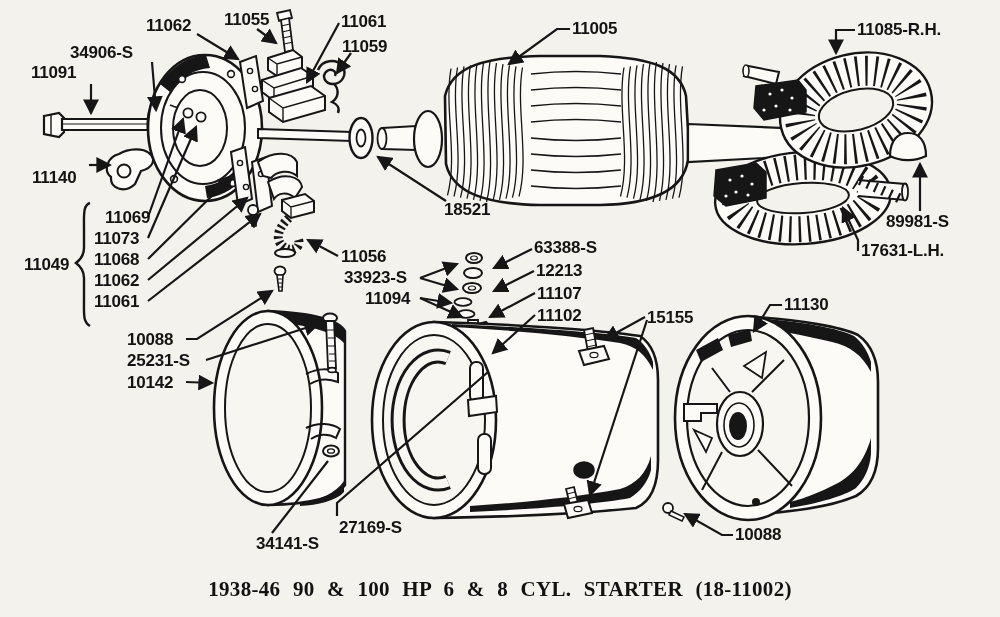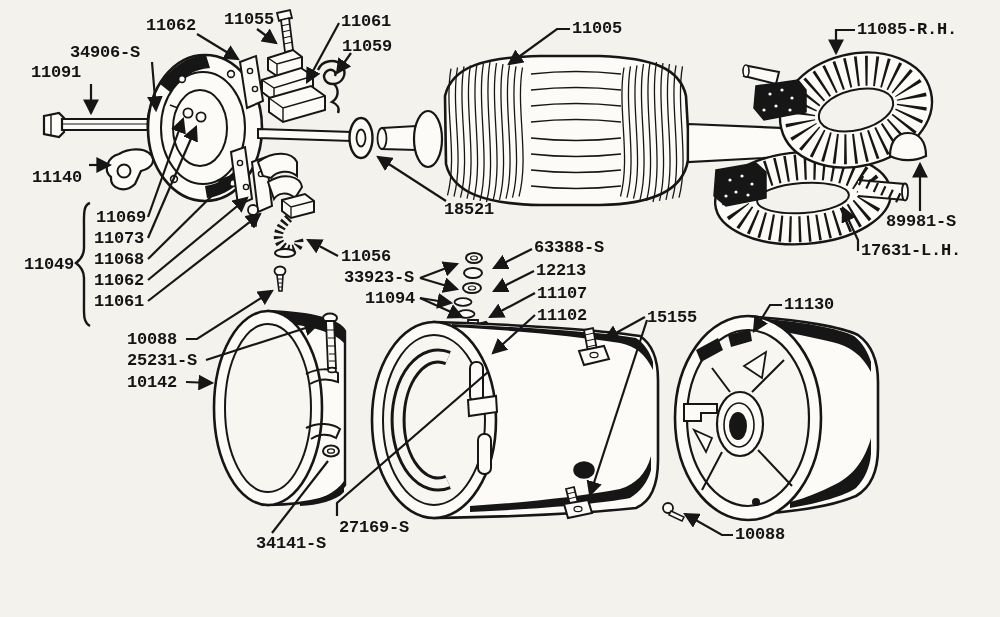--- a/index.html
+++ b/index.html
@@ -4,21 +4,21 @@
 <style>
   html,body{margin:0;padding:0;}
   .stage{
     position:relative; width:1000px; height:617px;
     background:#f3f2ed; overflow:hidden;
     font-family:"Liberation Sans", sans-serif;
   }
   .stage svg{position:absolute; left:0; top:0;}
   .lbl{
     position:absolute; font-weight:700; font-size:17px; line-height:17px;
-    color:#141414; letter-spacing:-0.2px; white-space:nowrap;font-family:Liberation Mono, monospace;
+    color:#141414; letter-spacing:-0.2px; white-space:nowrap;
   }
   .caption{
     position:absolute; left:0; right:0; top:577px; text-align:center;
     font-family:"Liberation Serif", serif; font-weight:700; font-size:21px;
     color:#121212; letter-spacing:0.3px; word-spacing:7px; white-space:nowrap;
   }
   path,ellipse,rect,circle,line,polyline{vector-effect:non-scaling-stroke;}
 </style>
 </head>
 <body>
@@ -297,35 +297,36 @@
 <div class="lbl" style="left:224px;top:11px">11055</div>
 <div class="lbl" style="left:341px;top:13px">11061</div>
 <div class="lbl" style="left:342px;top:38px">11059</div>
 <div class="lbl" style="left:572px;top:20px">11005</div>
 <div class="lbl" style="left:857px;top:21px">11085-R.H.</div>
 <div class="lbl" style="left:32px;top:169px">11140</div>
 <div class="lbl" style="left:444px;top:201px">18521</div>
 <div class="lbl" style="left:886px;top:213px">89981-S</div>
 <div class="lbl" style="left:861px;top:242px">17631-L.H.</div>
 <div class="lbl" style="left:24px;top:256px">11049</div>
-<div class="lbl" style="left:96px;top:209px">11069</div>
+<div class="lbl" style="left:105px;top:209px">11069</div>
 <div class="lbl" style="left:94px;top:230px">11073</div>
 <div class="lbl" style="left:94px;top:251px">11068</div>
 <div class="lbl" style="left:94px;top:272px">11062</div>
 <div class="lbl" style="left:94px;top:293px">11061</div>
 <div class="lbl" style="left:341px;top:248px">11056</div>
 <div class="lbl" style="left:344px;top:269px">33923-S</div>
 <div class="lbl" style="left:365px;top:290px">11094</div>
 <div class="lbl" style="left:534px;top:239px">63388-S</div>
 <div class="lbl" style="left:536px;top:262px">12213</div>
 <div class="lbl" style="left:537px;top:285px">11107</div>
 <div class="lbl" style="left:537px;top:307px">11102</div>
 <div class="lbl" style="left:647px;top:309px">15155</div>
 <div class="lbl" style="left:784px;top:296px">11130</div>
 <div class="lbl" style="left:127px;top:331px">10088</div>
 <div class="lbl" style="left:127px;top:352px">25231-S</div>
 <div class="lbl" style="left:127px;top:374px">10142</div>
 <div class="lbl" style="left:256px;top:535px">34141-S</div>
 <div class="lbl" style="left:339px;top:519px">27169-S</div>
 <div class="lbl" style="left:735px;top:526px">10088</div>
 
+<div class="caption">1938-46 90 &amp; 100 HP 6 &amp; 8 CYL. STARTER (18-11002)</div>
 
 </div>
 
 </body></html>

